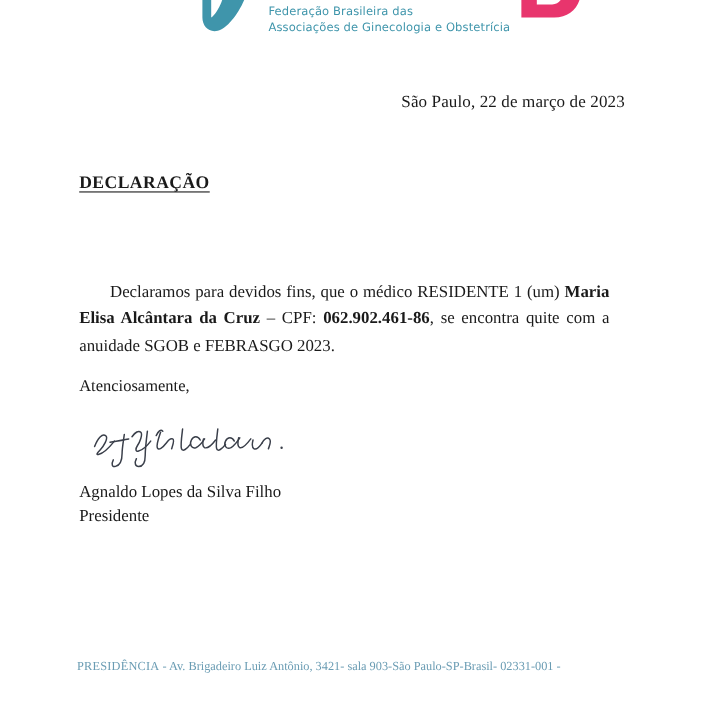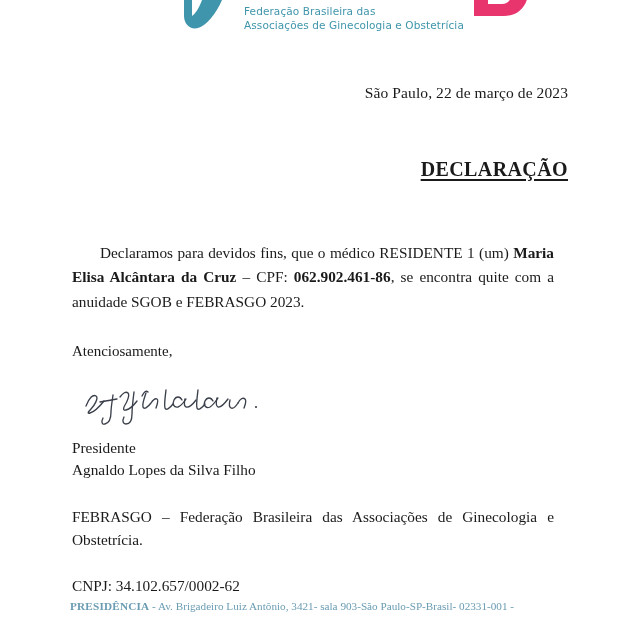--- a/index.html
+++ b/index.html
@@ -69,34 +69,34 @@
     text-align: right;
     font-size: 15.5px;
     letter-spacing: .1px;
   }
 
   .doc-title {
     position: absolute;
     left: 72px;
     top: 158px;
     width: 496px;
-    text-align: right;
-    font-size: 20px;
+    text-align: left;
+    font-size: 16px;
     font-weight: bold;
     letter-spacing: .4px;
   }
   .doc-title span {
     text-decoration: underline;
     text-underline-offset: 3px;
   }
 
   .body-par {
     position: absolute;
     left: 72px;
-    top: 226px;
+    top: 239px;
     width: 482px;
     font-size: 15.3px;
     line-height: 1.58;
     text-align: justify;
     text-justify: inter-word;
     text-indent: 28px;
   }
   .body-par b { font-weight: bold; }
 
   .salutation {
@@ -148,21 +148,21 @@
     position: absolute;
     left: 70px;
     top: 598px;
     width: 500px;
     color: #6a9cb3;
     font-family: "Liberation Serif", "DejaVu Serif", serif;
     font-size: 11.2px;
     line-height: 1.5;
   }
   .footer b {
-    font-weight: bold;
+    font-weight: normal;
     letter-spacing: .2px;
     margin-top: 36px;
   }
   .footer .fl { display: block; white-space: nowrap; }
 </style>
 </head>
 <body>
 
 <div class="page">
 
@@ -213,26 +213,22 @@
       <path d="M118 12 C117 20 116 27 117 30 C118 33 122 30 125 26"></path>
       <path d="M133 23 C131 19 127 19 125 23 C123 27 126 31 130 29 C133 27 136 23 138 20"></path>
       <path d="M137 20 C136 24 136 28 138 29 C141 30 145 25 148 21"></path>
       <path d="M150 22 C149 26 149 29 151 30 C153 31 156 28 158 25"></path>
       <path d="M158 25 C160 21 163 19 165 21 C167 23 165 27 164 30"></path>
       <circle cx="176" cy="29" r="1.1" fill="#3a3f4a" stroke="none"></circle>
     </g>
   </svg>
 
   <div class="signer">
+    <div>Agnaldo Lopes da Silva Filho</div>
     <div>Presidente</div>
-    <div>Agnaldo Lopes da Silva Filho</div>
-  </div>
-
-  <div class="org-block">
-    <div class="org-line">FEBRASGO – Federação Brasileira das Associações de Ginecologia e Obstetrícia.</div>
-    <div class="org-cnpj">CNPJ: 34.102.657/0002-62</div>
-  </div>
+  </div>
+
 
   <div class="footer">
     <span class="fl"><b>PRESIDÊNCIA</b><span> - Av. Brigadeiro Luiz Antônio, 3421- sala 903-São Paulo-SP-Brasil- 02331-001 -</span></span>
   </div>
 
 </div>
 
 </body></html>

